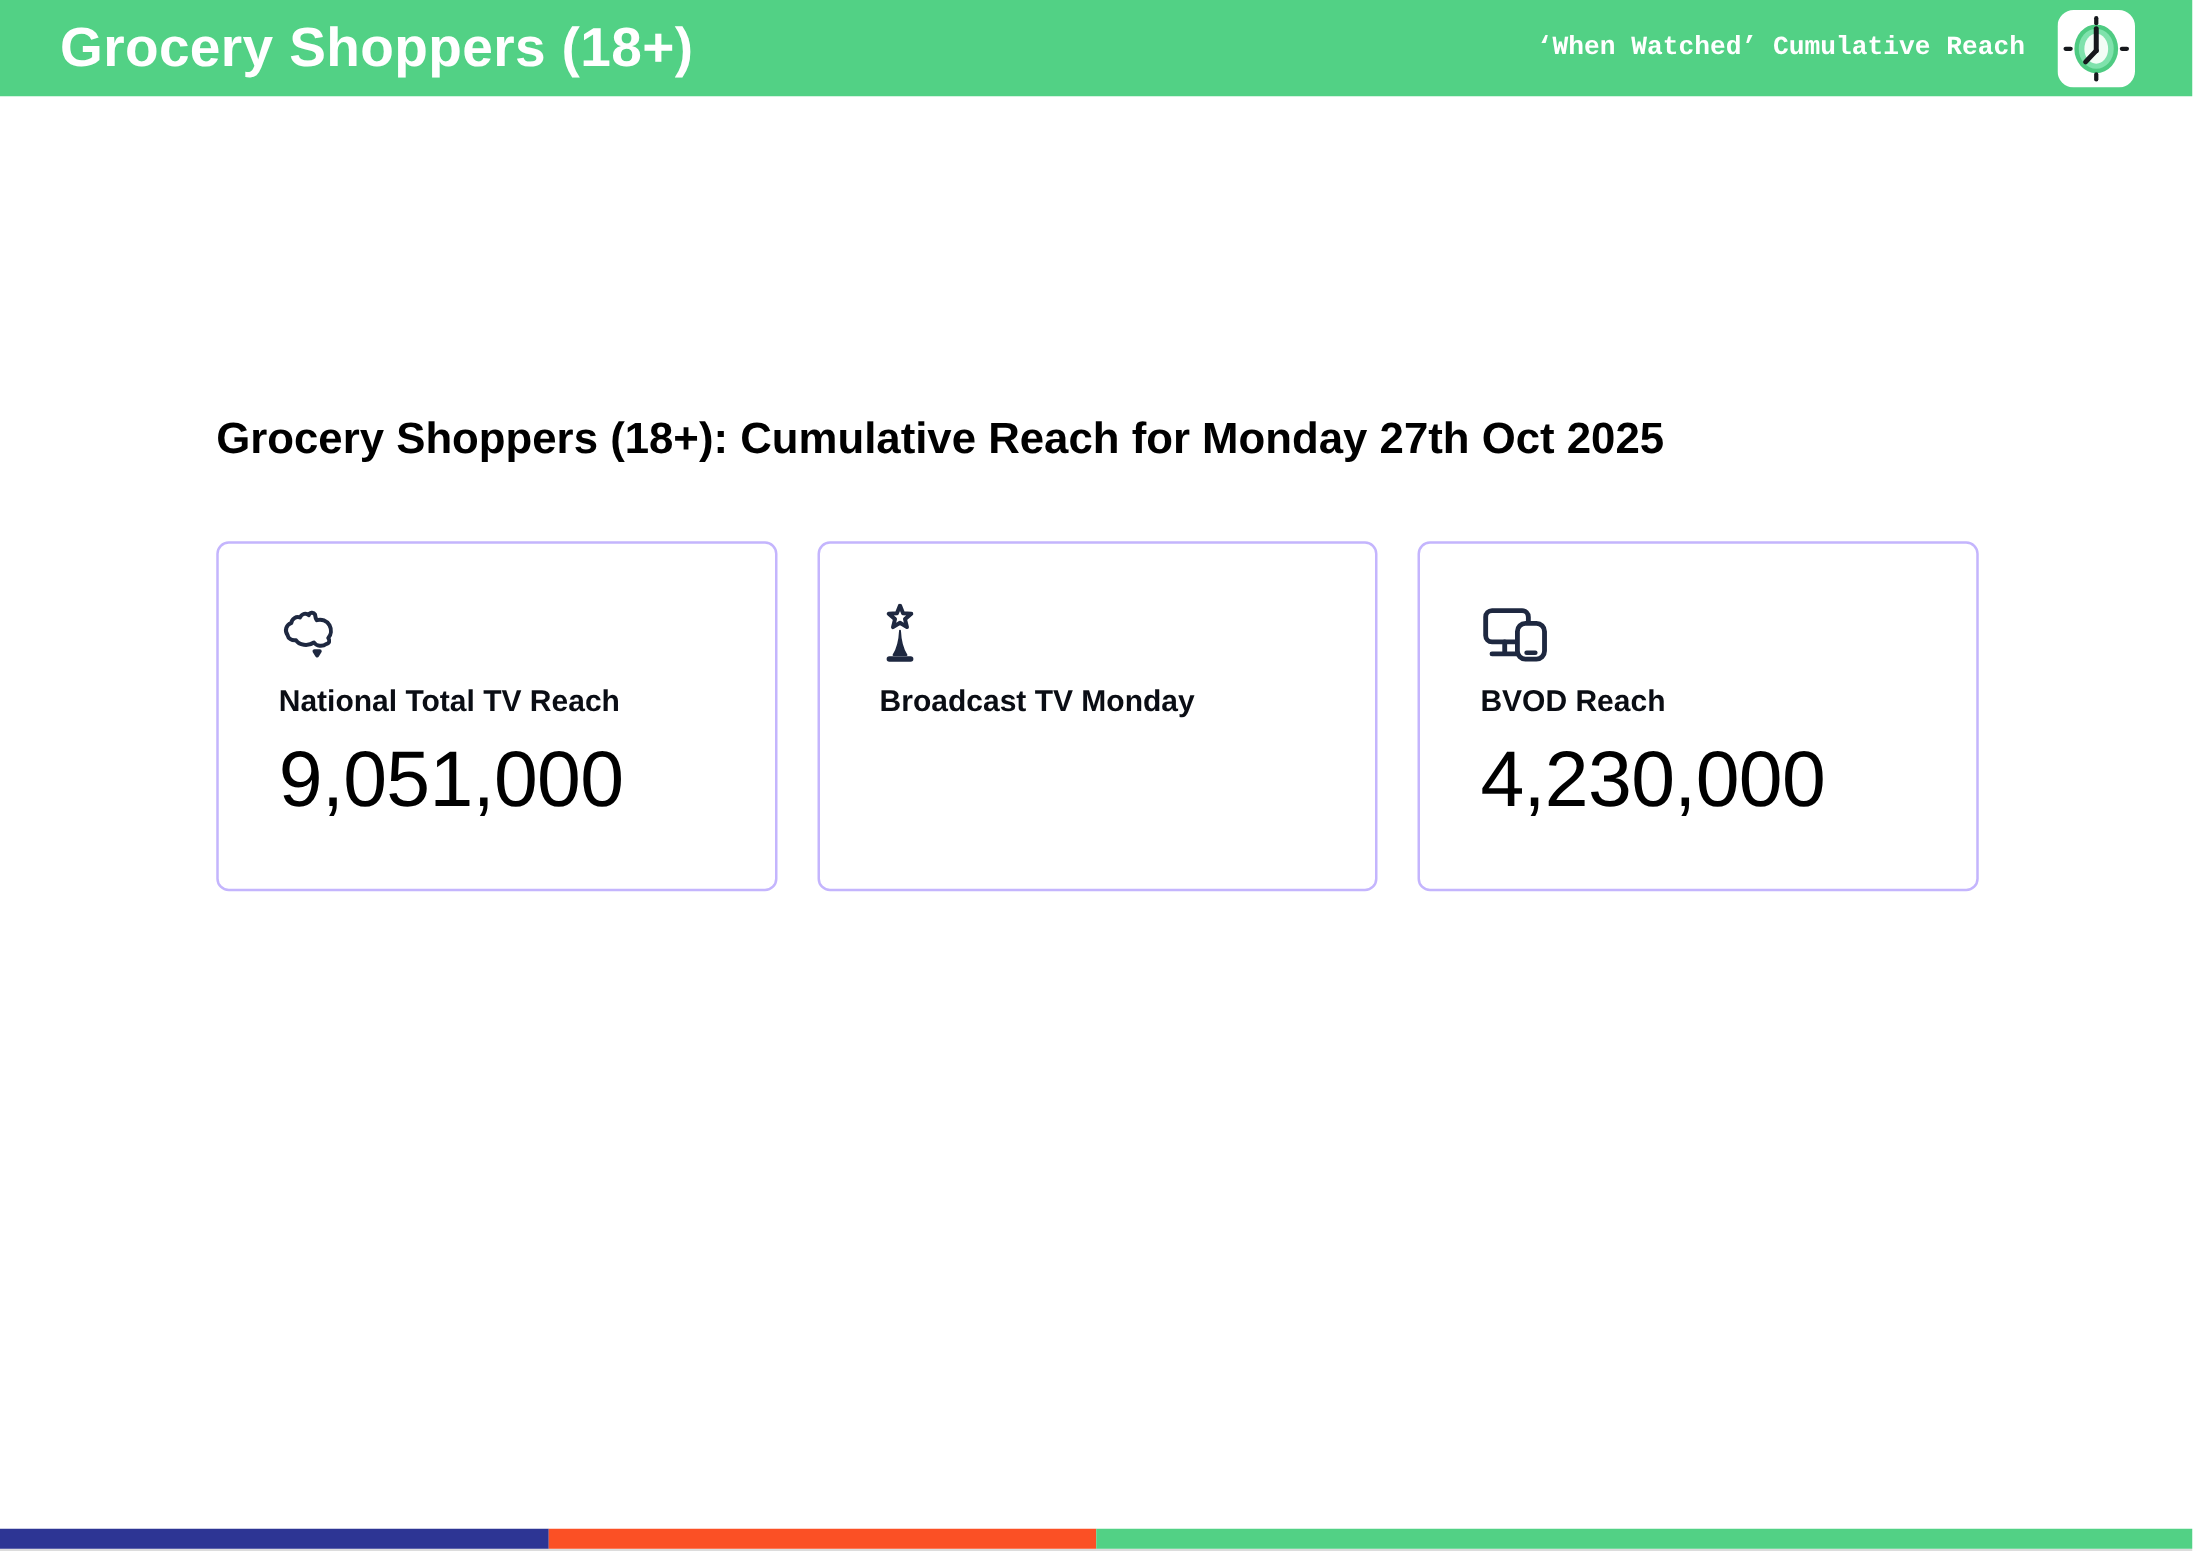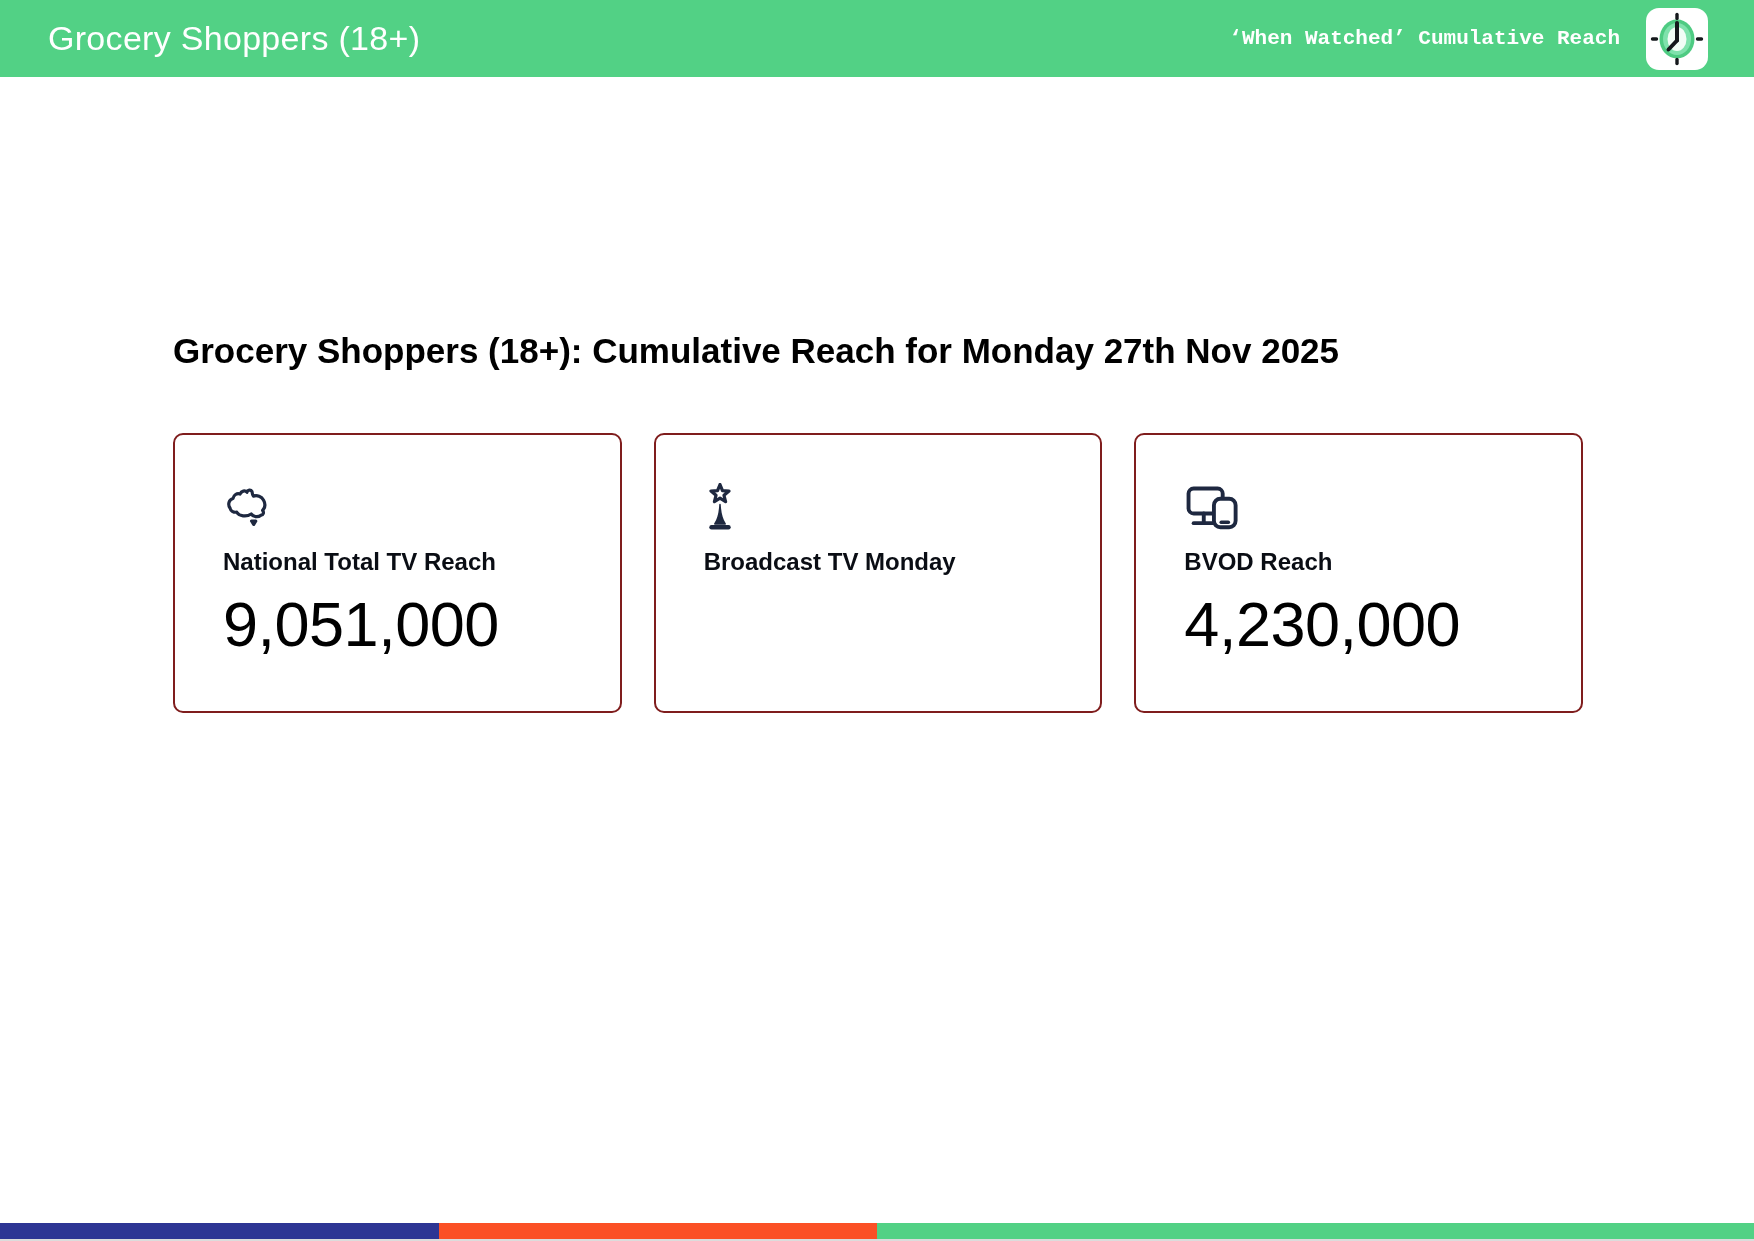--- a/index.html
+++ b/index.html
@@ -15,22 +15,22 @@
   .header {
     height:77px;
     background:#52d185;
     display:flex;
     align-items:center;
     justify-content:space-between;
     padding:0 46px 0 48px;
   }
   .header-title {
     color:#ffffff;
-    font-size:34px;
-    font-weight:400;
+    font-size:44px;
+    font-weight:700;
     letter-spacing:0.3px;
     white-space:nowrap;
   }
   .header-right { display:flex; align-items:center; gap:26px;font-family:Liberation Mono, monospace; }
   .header-tagline {
     color:#ffffff;
     font-size:21px;
     font-weight:700;
     white-space:nowrap;
   }
@@ -44,21 +44,21 @@
     font-weight:700;
     line-height:1.2;
     color:#000000;
     white-space:nowrap;
   }
   .cards { display:flex; gap:32px; margin-top:61px; }
   .card {
     flex:1;
     height:280px;
     background:#ffffff;
-    border:2px solid #7f1d1d;
+    border:2px solid #c4b5fd;
     border-radius:10px;
     padding:48px;
   }
   .card-icon-wrap { height:48px; display:flex; align-items:flex-start; }
   .card-label {
     margin-top:17px;
     font-size:24px;
     font-weight:700;
     color:#0a0d14;
     white-space:nowrap;
@@ -102,21 +102,21 @@
         <line x1="31" y1="6.5" x2="31" y2="10.5" stroke="#15181c" stroke-width="3.4" stroke-linecap="round"></line>
         <line x1="31" y1="51.5" x2="31" y2="55.5" stroke="#15181c" stroke-width="3.4" stroke-linecap="round"></line>
         <line x1="6.5" y1="31" x2="10.5" y2="31" stroke="#15181c" stroke-width="3.4" stroke-linecap="round"></line>
         <line x1="51.5" y1="31" x2="55.5" y2="31" stroke="#15181c" stroke-width="3.4" stroke-linecap="round"></line>
       </svg>
     </span>
   </div>
 </div>
 
 <div class="content">
-  <h2 class="page-title">Grocery Shoppers (18+): Cumulative Reach for Monday 27th Nov 2025</h2>
+  <h2 class="page-title">Grocery Shoppers (18+): Cumulative Reach for Monday 27th Oct 2025</h2>
 
   <div class="cards">
 
     <div class="card">
       <div class="card-icon-wrap">
         <svg width="50" height="46" viewBox="0 0 50 46" fill="none" stroke="#1e2840" stroke-width="3.2" stroke-linecap="round" stroke-linejoin="round">
           <path d="M7,25
                    C4.5,21.5 6,16.5 10,15.5
                    C10.5,12 14,9.8 17,11
                    C18.5,7.8 22,7 24,9.2

